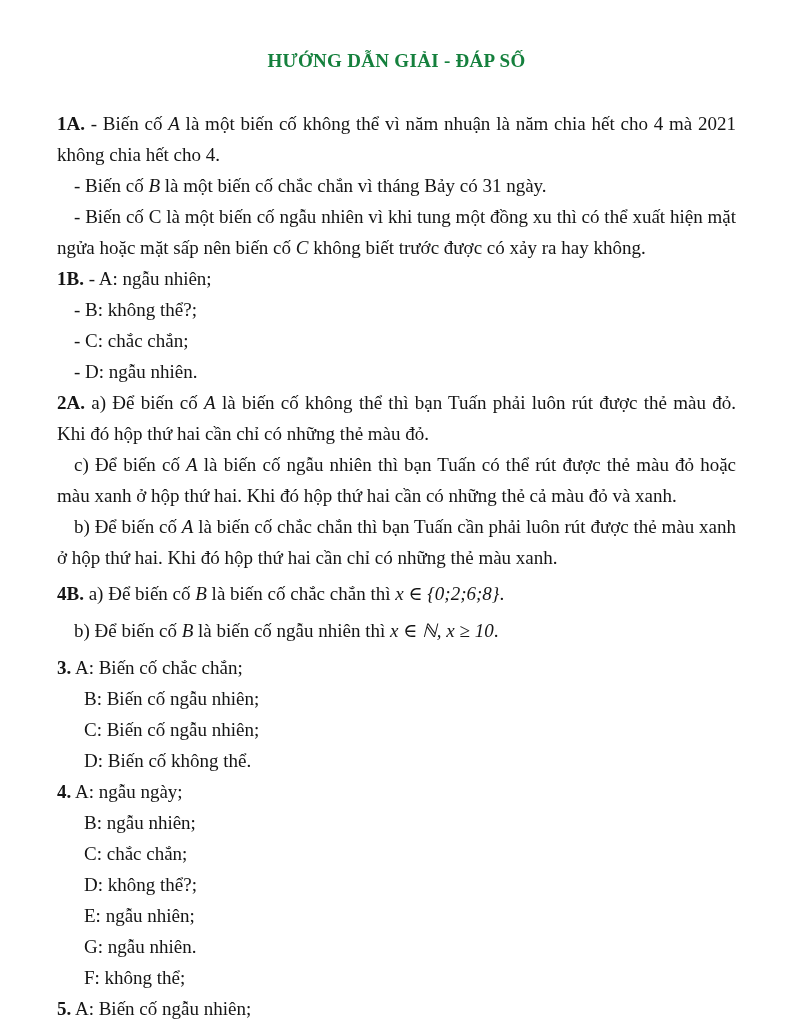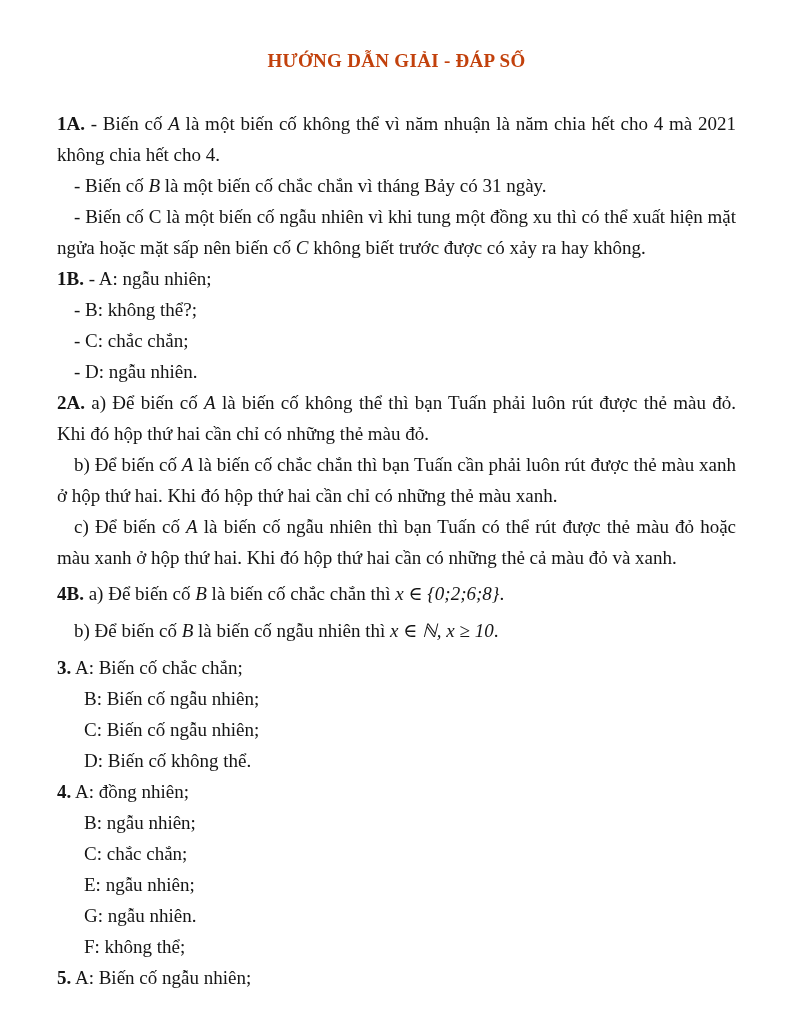--- a/index.html
+++ b/index.html
@@ -13,21 +13,21 @@
     padding: 50px 56px 0 57px;
     font-family: "Liberation Serif", "DejaVu Serif", serif;
     font-size: 19px;
     color: #151515;
     overflow: hidden;
   }
   .doc-title {
     text-align: center;
     font-weight: bold;
     font-size: 19px;
-    color: #c2410c;
+    color: #15803d;
     margin: 0 0 36px 0;
     letter-spacing: 0.3px;
   }
   p.line {
     margin: 0;
     line-height: 31px;
   }
   p.justify { text-align: justify; }
   p.ind1 { text-indent: 17px; }
   p.ind2 { text-indent: 27px; }
@@ -52,42 +52,43 @@
   <p class="line"><span class="bold">1B.</span><span> - A: ngẫu nhiên;</span></p>
 
   <p class="line ind1"><span>- B: không thể?;</span></p>
 
   <p class="line ind1"><span>- C: chắc chắn;</span></p>
 
   <p class="line ind1"><span>- D: ngẫu nhiên.</span></p>
 
   <p class="line justify"><span class="bold">2A.</span><span> a) Để biến cố </span><span class="math">A</span><span> là biến cố không thể thì bạn Tuấn phải luôn rút được thẻ màu đỏ. Khi đó hộp thứ hai cần chỉ có những thẻ màu đỏ.</span></p>
 
+  <p class="line justify ind1"><span>c) Để biến cố </span><span class="math">A</span><span> là biến cố ngẫu nhiên thì bạn Tuấn có thể rút được thẻ màu đỏ hoặc màu xanh ở hộp thứ hai. Khi đó hộp thứ hai cần có những thẻ cả màu đỏ và xanh.</span></p>
+
   <p class="line justify ind1"><span>b) Để biến cố </span><span class="math">A</span><span> là biến cố chắc chắn thì bạn Tuấn cần phải luôn rút được thẻ màu xanh ở hộp thứ hai. Khi đó hộp thứ hai cần chỉ có những thẻ màu xanh.</span></p>
-
-  <p class="line justify ind1"><span>c) Để biến cố </span><span class="math">A</span><span> là biến cố ngẫu nhiên thì bạn Tuấn có thể rút được thẻ màu đỏ hoặc màu xanh ở hộp thứ hai. Khi đó hộp thứ hai cần có những thẻ cả màu đỏ và xanh.</span></p>
 
   <p class="line spaced"><span class="bold">4B.</span><span> a) Để biến cố </span><span class="math">B</span><span> là biến cố chắc chắn thì </span><span class="math-expr">x ∈ {0;2;6;8}</span><span>.</span></p>
 
   <p class="line ind1 spaced"><span>b) Để biến cố </span><span class="math">B</span><span> là biến cố ngẫu nhiên thì </span><span class="math-expr">x ∈ ℕ, x ≥ 10</span><span>.</span></p>
 
   <p class="line"><span class="bold">3.</span><span> A: Biến cố chắc chắn;</span></p>
 
   <p class="line ind2"><span>B: Biến cố ngẫu nhiên;</span></p>
 
   <p class="line ind2"><span>C: Biến cố ngẫu nhiên;</span></p>
 
   <p class="line ind2"><span>D: Biến cố không thể.</span></p>
 
-  <p class="line"><span class="bold">4.</span><span> A: đồng nhiên;</span></p>
+  <p class="line"><span class="bold">4.</span><span> A: ngẫu ngày;</span></p>
 
   <p class="line ind2"><span>B: ngẫu nhiên;</span></p>
 
   <p class="line ind2"><span>C: chắc chắn;</span></p>
 
+  <p class="line ind2"><span>D: không thể?;</span></p>
 
   <p class="line ind2"><span>E: ngẫu nhiên;</span></p>
 
   <p class="line ind2"><span>G: ngẫu nhiên.</span></p>
 
   <p class="line ind2"><span>F: không thể;</span></p>
 
   <p class="line"><span class="bold">5.</span><span> A: Biến cố ngẫu nhiên;</span></p>
 
 </div>

